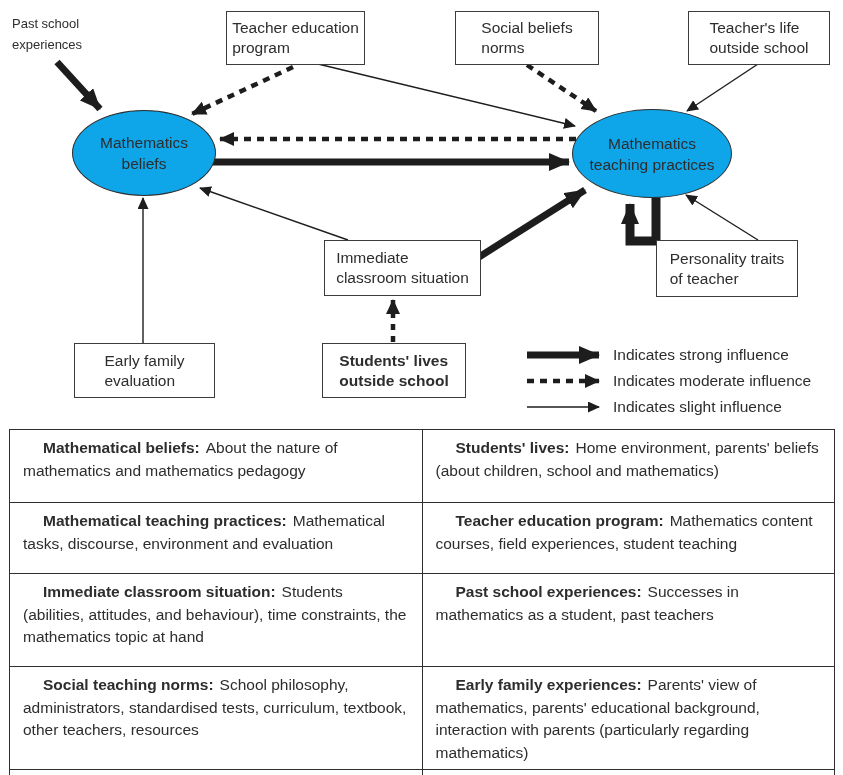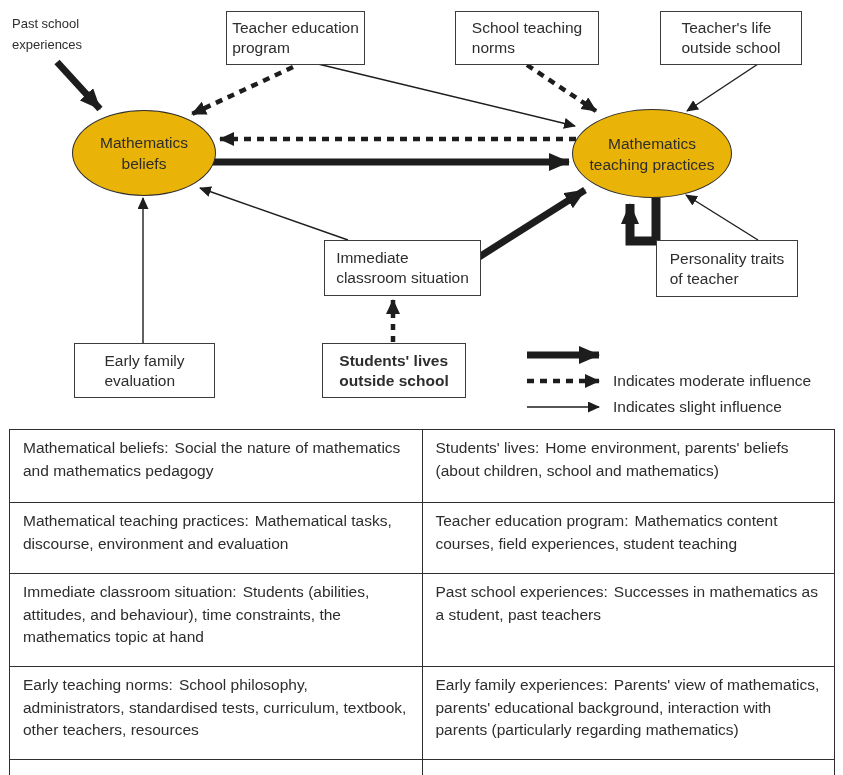--- a/index.html
+++ b/index.html
@@ -3,29 +3,29 @@
 <meta charset="utf-8">
 <style>
   html,body{margin:0;padding:0;background:#fff;width:843px;height:775px;
     font-family:"Liberation Sans","DejaVu Sans",sans-serif;color:#2d2d2d;}
   .diagram{position:relative;width:843px;height:424px;background:#fff;}
   .arrows{position:absolute;left:0;top:0;width:843px;height:424px;}
   .nbox{position:absolute;border:1.6px solid #3c3c3c;background:#fff;
     display:flex;align-items:center;justify-content:center;text-align:left;
     font-size:15.5px;line-height:20px;white-space:pre-line;}
   .plainlabel{position:absolute;font-size:13px;line-height:21px;white-space:pre-line;}
-  .ellipse{position:absolute;border:1.6px solid #2e2e2e;border-radius:50%;background:#eab308;
+  .ellipse{position:absolute;border:1.6px solid #2e2e2e;border-radius:50%;background:#0ea5e9;
     display:flex;align-items:center;justify-content:center;text-align:center;
     font-size:15.5px;line-height:21px;white-space:pre-line;}
   .legend-label{position:absolute;font-size:15.5px;line-height:22px;white-space:nowrap;}
   .glossary{position:absolute;left:9px;top:429px;width:826px;border-collapse:collapse;
     table-layout:fixed;}
   .glossary td{border:1.6px solid #2f2f2f;vertical-align:top;
     padding:7px 14px 5px 13px;font-size:15.5px;line-height:22.5px;}
-  .term{font-weight:normal;margin-right:6px;}
+  .term{font-weight:bold;margin-right:6px;margin-left:20px;}
 </style>
 </head>
 <body>
 
 <div class="diagram">
 
   <svg class="arrows" viewBox="0 0 843 424" xmlns="http://www.w3.org/2000/svg">
     <defs>
       <marker id="mStrong" markerUnits="userSpaceOnUse" markerWidth="22" markerHeight="19" refX="20" refY="9" orient="auto">
         <path d="M0,0 L21,9 L0,18 Z" fill="#1d1d1d"></path>
@@ -55,59 +55,60 @@
       <path d="M527,381 L599,381" stroke-width="4.5" stroke-dasharray="7 6" marker-end="url(#mMod)"></path>
       <path d="M527,407 L599,407" stroke-width="1.4" marker-end="url(#mSlight)"></path>
     </g>
   </svg>
 
   <div class="plainlabel" style="left:12px;top:13px;width:130px;">Past school
 experiences</div>
 
   <div class="nbox" style="left:226px;top:11px;width:137px;height:52px;">Teacher education
 program</div>
-  <div class="nbox" style="left:455px;top:11px;width:142px;height:52px;">School teaching
+  <div class="nbox" style="left:455px;top:11px;width:142px;height:52px;">Social beliefs
 norms</div>
-  <div class="nbox" style="left:660px;top:11px;width:140px;height:52px;">Teacher's life
+  <div class="nbox" style="left:688px;top:11px;width:140px;height:52px;">Teacher's life
 outside school</div>
 
   <div class="ellipse" style="left:72px;top:110px;width:142px;height:84px;">Mathematics
 beliefs</div>
   <div class="ellipse" style="left:572px;top:109px;width:158px;height:87px;">Mathematics
 teaching practices</div>
 
   <div class="nbox" style="left:324px;top:240px;width:155px;height:54px;">Immediate
 classroom situation</div>
   <div class="nbox" style="left:656px;top:240px;width:140px;height:55px;">Personality traits
 of teacher</div>
   <div class="nbox" style="left:74px;top:343px;width:139px;height:53px;">Early family
 evaluation</div>
   <div class="nbox" style="left:322px;top:343px;width:142px;height:53px;font-weight:bold;">Students' lives
 outside school</div>
 
+  <div class="legend-label" style="left:613px;top:344px;">Indicates strong influence</div>
   <div class="legend-label" style="left:613px;top:370px;">Indicates moderate influence</div>
   <div class="legend-label" style="left:613px;top:396px;">Indicates slight influence</div>
 </div>
 
 <table class="glossary">
   <tbody>
     <tr>
-      <td style="height:60px;"><span class="term">Mathematical beliefs:</span><span>Social the nature of mathematics and mathematics pedagogy</span></td>
+      <td style="height:60px;"><span class="term">Mathematical beliefs:</span><span>About the nature of mathematics and mathematics pedagogy</span></td>
       <td><span class="term">Students' lives:</span><span>Home environment, parents' beliefs (about children, school and mathematics)</span></td>
     </tr>
     <tr>
       <td style="height:58px;"><span class="term">Mathematical teaching practices:</span><span>Mathematical tasks, discourse, environment and evaluation</span></td>
       <td><span class="term">Teacher education program:</span><span>Mathematics content courses, field experiences, student teaching</span></td>
     </tr>
     <tr>
       <td style="height:80px;"><span class="term">Immediate classroom situation:</span><span>Students (abilities, attitudes, and behaviour), time constraints, the mathematics topic at hand</span></td>
       <td><span class="term">Past school experiences:</span><span>Successes in mathematics as a student, past teachers</span></td>
     </tr>
     <tr>
-      <td style="height:80px;"><span class="term">Early teaching norms:</span><span>School philosophy, administrators, standardised tests, curriculum, textbook, other teachers, resources</span></td>
+      <td style="height:80px;"><span class="term">Social teaching norms:</span><span>School philosophy, administrators, standardised tests, curriculum, textbook, other teachers, resources</span></td>
       <td><span class="term">Early family experiences:</span><span>Parents' view of mathematics, parents' educational background, interaction with parents (particularly regarding mathematics)</span></td>
     </tr>
     <tr>
       <td style="height:50px;"></td>
       <td></td>
     </tr>
   </tbody>
 </table>
 
 </body></html>

